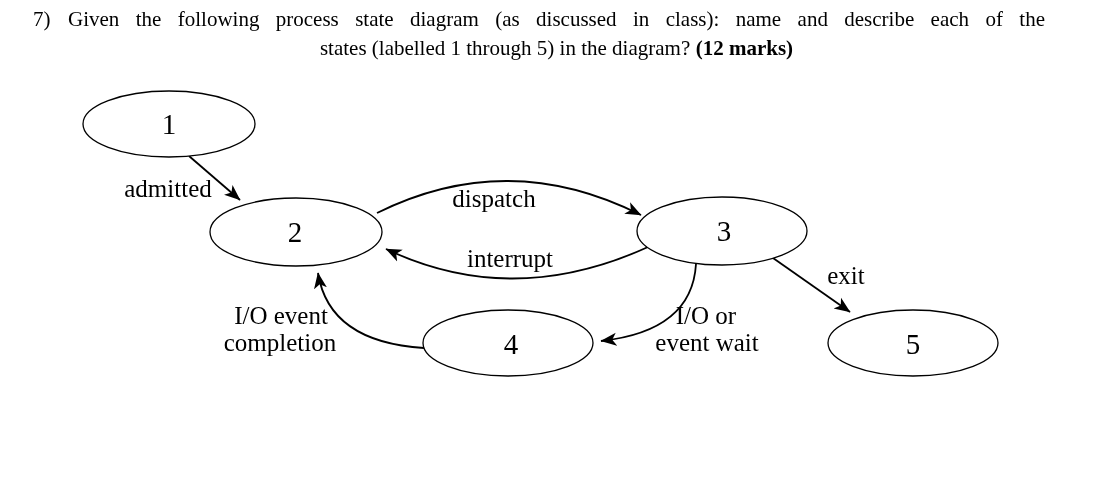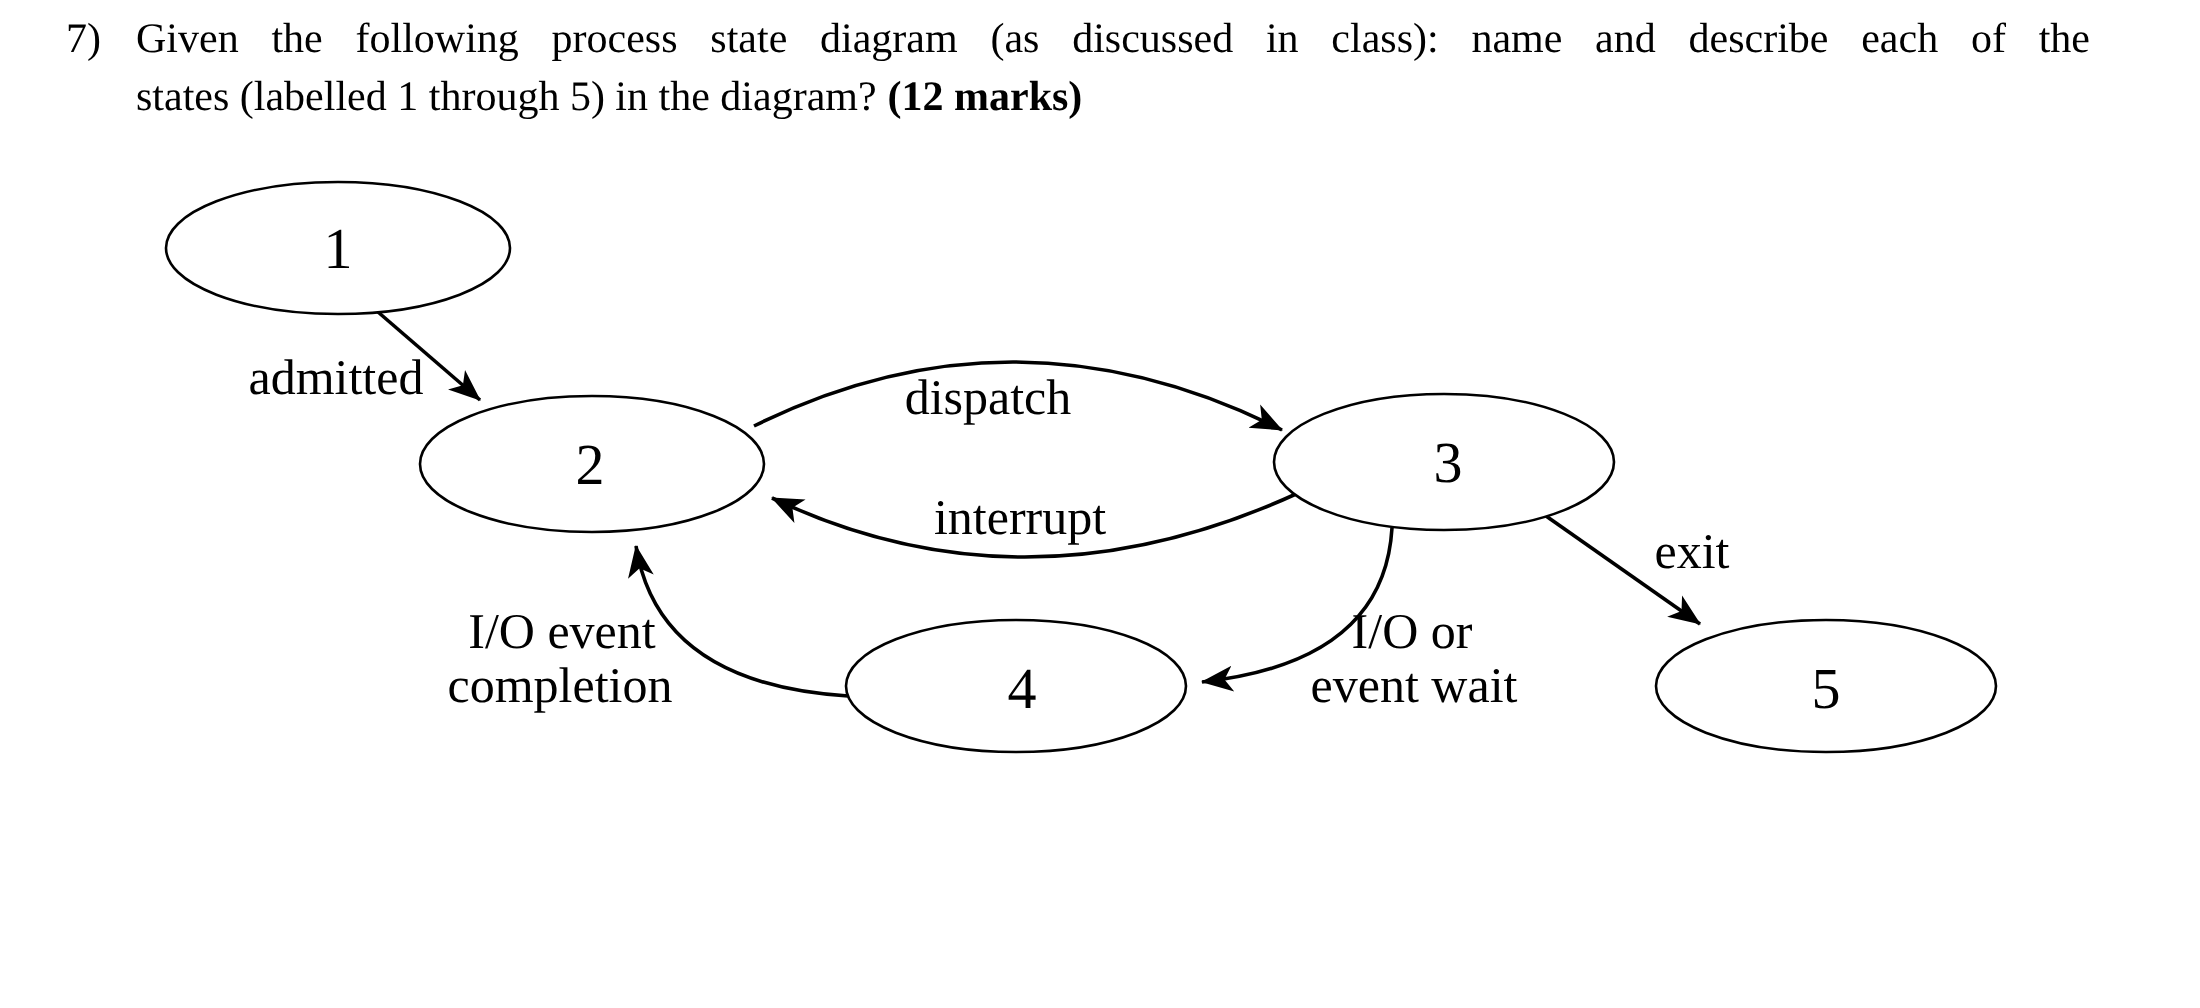--- a/index.html
+++ b/index.html
@@ -32,20 +32,21 @@
     width: 35px;
   }
   .q-line1 {
     flex: 1 1 auto;
     text-align: justify;
     text-align-last: justify;
     font-family: Liberation Serif, serif;
   }
   .q-row2 {
     margin-left: 35px;
+    text-align: center;
   }
   .marks {
     font-weight: bold;
     margin-left: 0.26em;
   }
   svg.diagram {
     position: absolute;
     left: 0;
     top: 0;
     width: 1100px;

